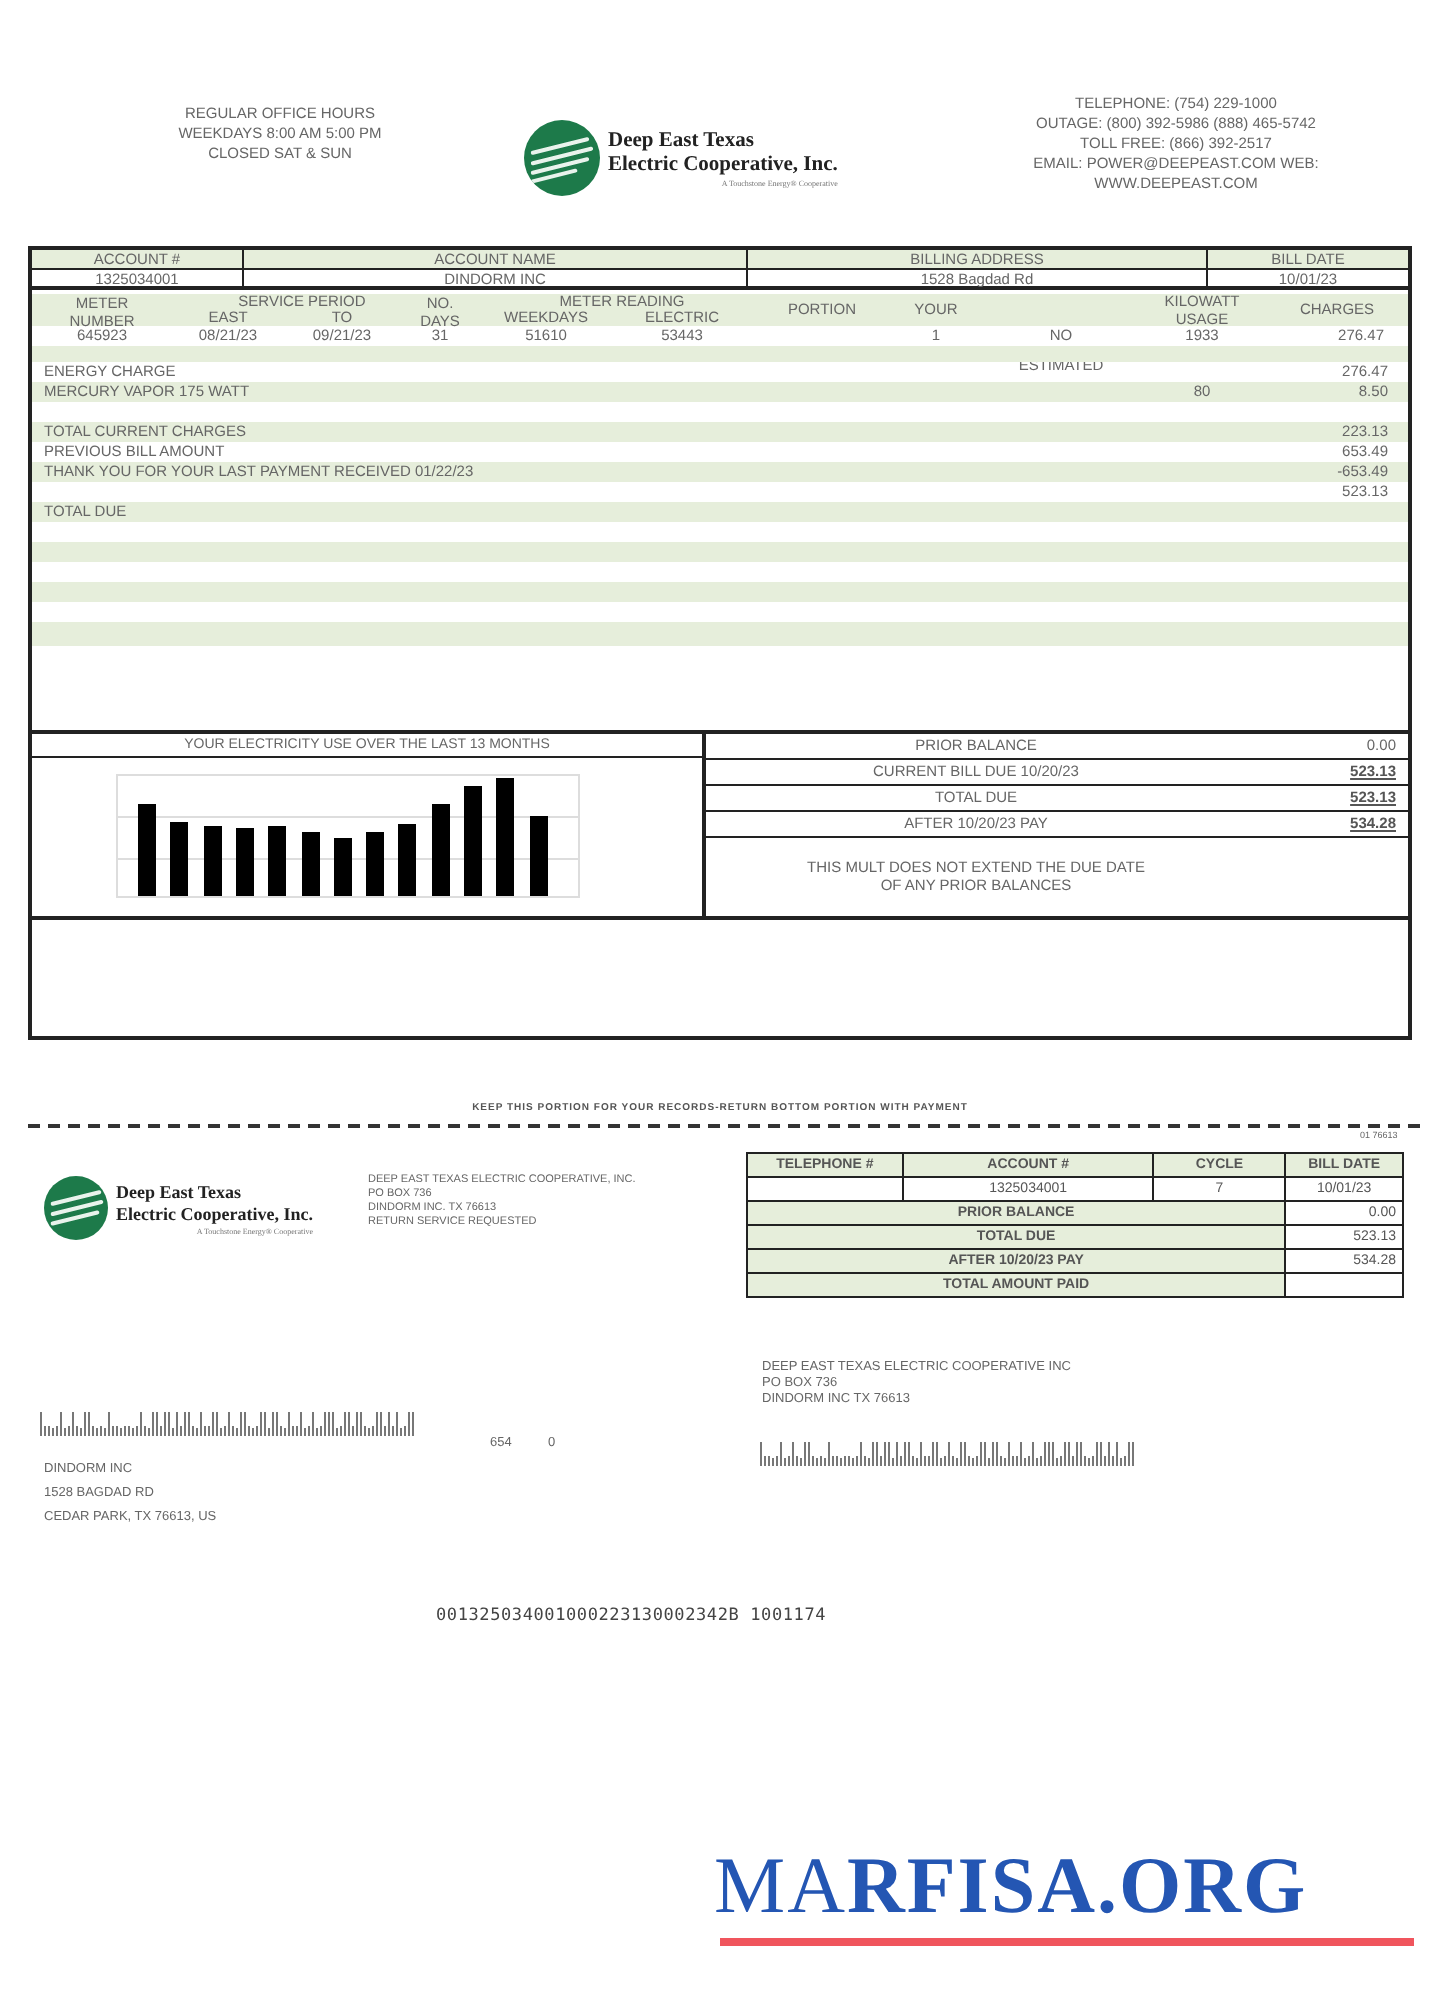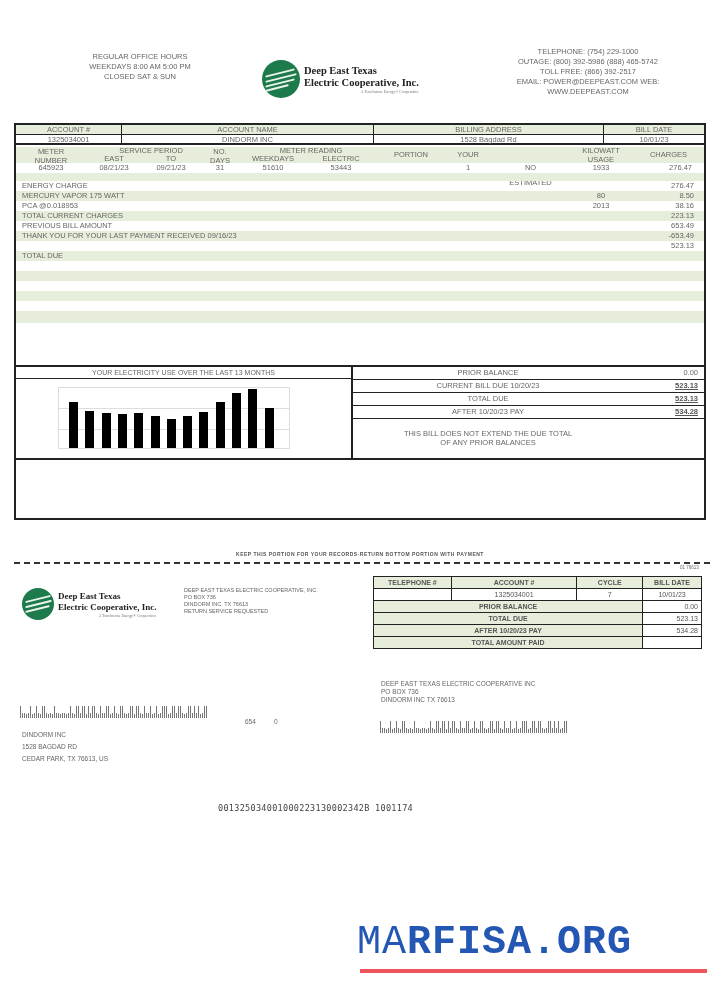--- a/index.html
+++ b/index.html
@@ -41,21 +41,21 @@
   .stub-table { position: absolute; left: 373px; top: 576px; width: 329px; border-collapse: collapse; }
   .stub-table td { border: 1.5px solid #222; font-size: 7px; height: 12px; line-height: 10px; padding: 0 3px; color: #555; }
   .stub-table td.g { background: #e6eedb; font-weight: bold; text-align: center; }
   .stub-table td.c { text-align: center; }
   .stub-table td.r { text-align: right; }
 
   .small-txt { font-size: 6.5px; color: #666; line-height: 8px; }
   .barcode { height: 12px; display: flex; align-items: flex-end; gap: 1px; }
   .barcode i { display: block; width: 1px; background: #777; }
 
-  .brand { left: 357px; top: 920px; font-family: Liberation Mono, monospace; font-size: 40px; color: #2456b3; letter-spacing: 1px; line-height: 46px; }
+  .brand { left: 357px; top: 920px; font-family: Liberation Serif, serif; font-size: 40px; color: #2456b3; letter-spacing: 1px; line-height: 46px; }
   .brand b { font-weight: bold; }
   .brand-line { left: 360px; top: 969px; width: 347px; height: 4px; background: #f0555d; }
 </style>
 </head>
 <body>
 
 <div class="abs hdr-left">
   <div>REGULAR OFFICE HOURS</div>
   <div>WEEKDAYS  8:00 AM 5:00 PM</div>
   <div>CLOSED SAT &amp; SUN</div>
@@ -130,35 +130,30 @@
   <div class="row" style="top:56px; height:10px;">
     <span class="abs" style="left:6px; font-size:7.5px; color:#666;">ENERGY CHARGE</span>
     <span class="abs" style="left:560px; width:50px; text-align:center; font-size:7.5px; color:#666;"></span>
     <span class="abs" style="right:10px; font-size:7.5px; color:#666;">276.47</span>
   </div>
   <div class="row green" style="top:66px; height:10px;">
     <span class="abs" style="left:6px; font-size:7.5px; color:#666;">MERCURY VAPOR  175 WATT</span>
     <span class="abs" style="left:560px; width:50px; text-align:center; font-size:7.5px; color:#666;">80</span>
     <span class="abs" style="right:10px; font-size:7.5px; color:#666;">8.50</span>
   </div>
-  <div class="row" style="top:76px; height:10px;">
-    <span class="abs" style="left:6px; font-size:7.5px; color:#666;">PCA @0.018953</span>
-    <span class="abs" style="left:560px; width:50px; text-align:center; font-size:7.5px; color:#666;">2013</span>
-    <span class="abs" style="right:10px; font-size:7.5px; color:#666;">38.16</span>
-  </div>
   <div class="row green" style="top:86px; height:10px;">
     <span class="abs" style="left:6px; font-size:7.5px; color:#666;">TOTAL  CURRENT CHARGES</span>
     <span class="abs" style="right:10px; font-size:7.5px; color:#666;">223.13</span>
   </div>
   <div class="row" style="top:96px; height:10px;">
     <span class="abs" style="left:6px; font-size:7.5px; color:#666;">PREVIOUS  BILL AMOUNT</span>
     <span class="abs" style="right:10px; font-size:7.5px; color:#666;">653.49</span>
   </div>
   <div class="row green" style="top:106px; height:10px;">
-    <span class="abs" style="left:6px; font-size:7.5px; color:#666;">THANK YOU FOR YOUR LAST PAYMENT  RECEIVED 09/16/23</span>
+    <span class="abs" style="left:6px; font-size:7.5px; color:#666;">THANK YOU FOR YOUR LAST PAYMENT  RECEIVED 01/22/23</span>
     <span class="abs" style="right:10px; font-size:7.5px; color:#666;">-653.49</span>
   </div>
   <div class="row" style="top:116px; height:10px;">
     <span class="abs" style="right:10px; font-size:7.5px; color:#666;">523.13</span>
   </div>
   <div class="row green" style="top:126px; height:10px;">
     <span class="abs" style="left:6px; font-size:7.5px; color:#666;">TOTAL  DUE</span>
   </div>
   <div class="row green" style="top:146px; height:10px;"></div>
   <div class="row green" style="top:166px; height:10px;"></div>
@@ -196,21 +191,21 @@
     </div>
     <div class="sum-row" style="top:26px;">
       <span class="l">TOTAL  DUE</span>
       <span class="v u">523.13</span>
     </div>
     <div class="sum-row" style="top:39px;">
       <span class="l">AFTER  10/20/23 PAY</span>
       <span class="v u">534.28</span>
     </div>
     <div class="abs" style="top:62px; left:0; width:270px; text-align:center; font-size:7.5px; color:#666; line-height:9px;">
-      <div>THIS BILL  DOES NOT  EXTEND THE DUE TOTAL</div>
+      <div>THIS MULT  DOES NOT  EXTEND THE DUE DATE</div>
       <div>OF ANY PRIOR  BALANCES</div>
     </div>
   </div>
 
   <div class="row" style="top:333px; height:2px; background:#222;"></div>
 </div>
 
 <div class="abs cut-text">KEEP THIS  PORTION  FOR YOUR  RECORDS-RETURN  BOTTOM  PORTION WITH  PAYMENT</div>
 <div class="abs dash"></div>
 <div class="abs" style="left:680px; top:565px; font-size:4.5px; color:#666;">01 76613</div>

